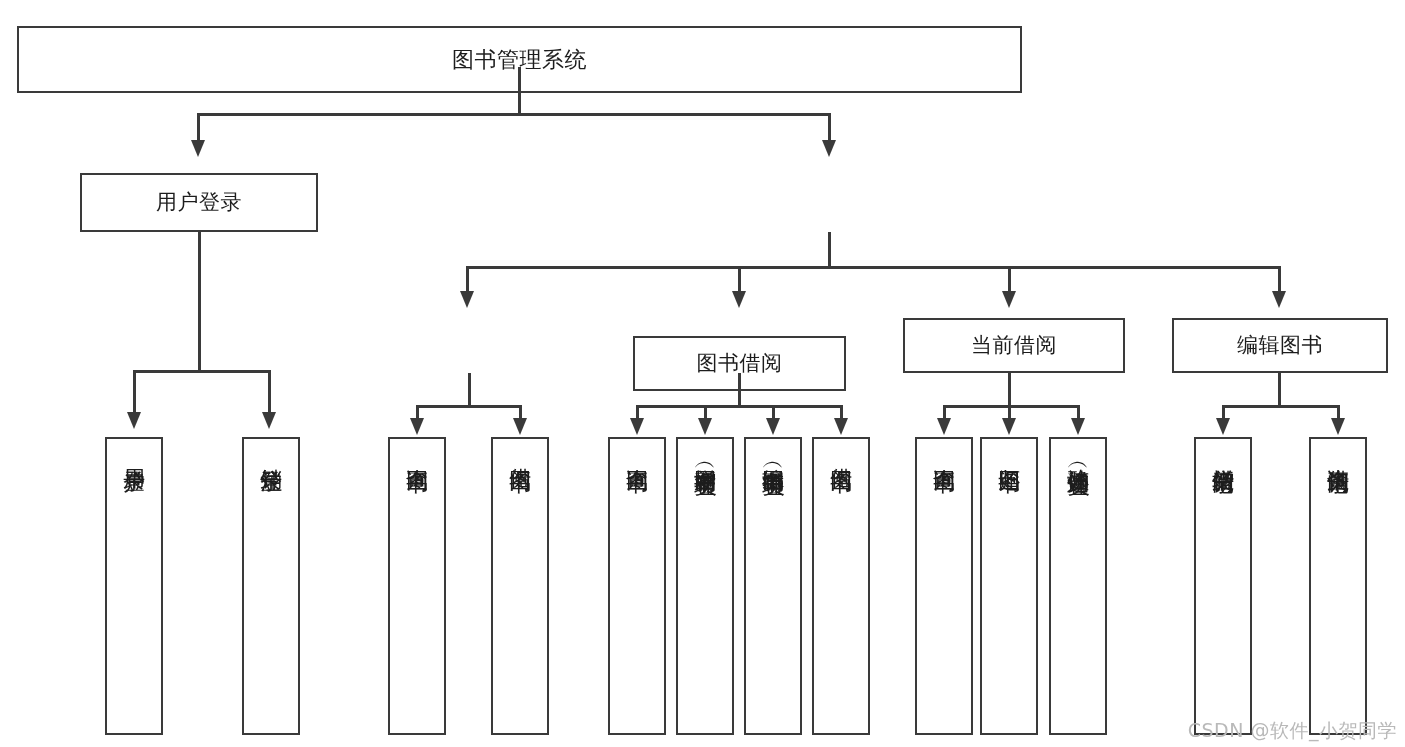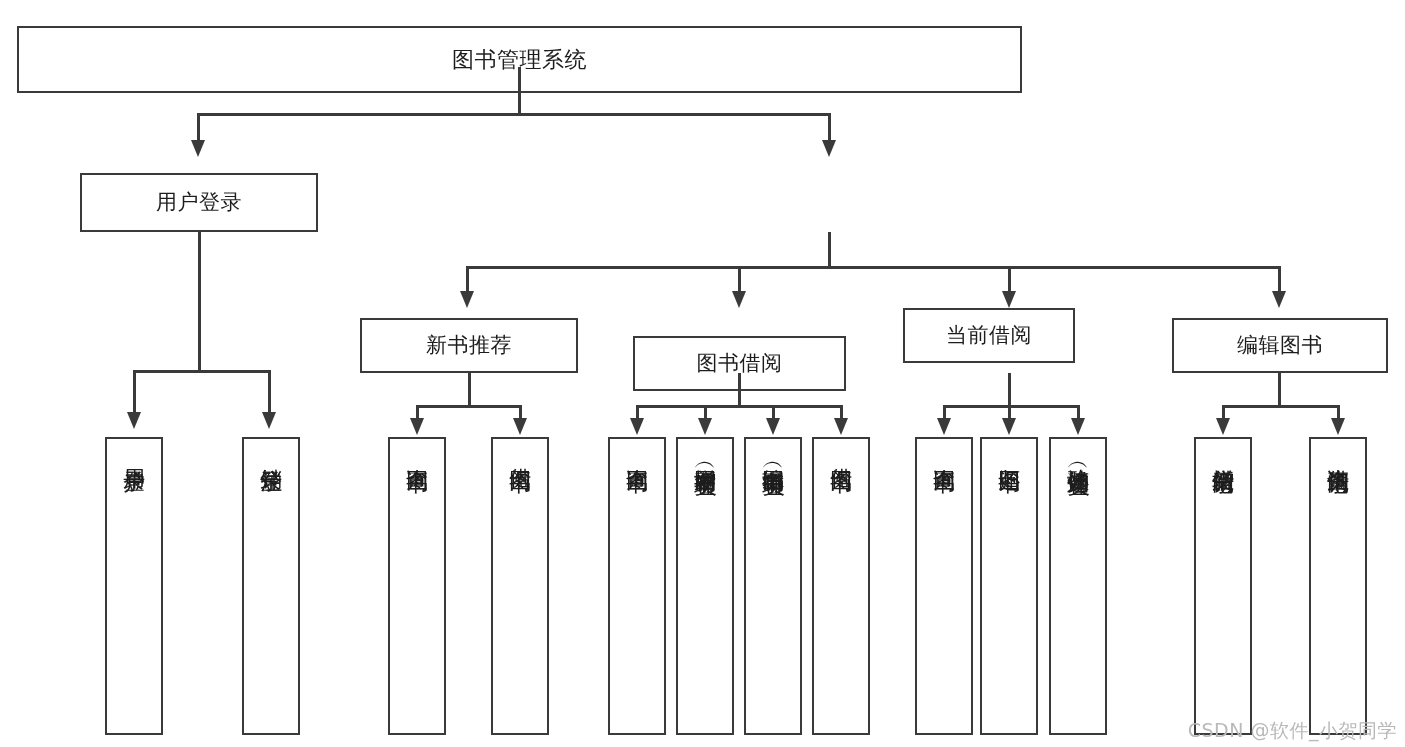--- a/index.html
+++ b/index.html
@@ -113,27 +113,24 @@
   <div class="seg hseg" style="left:466px;top:266px;width:814px;height:2.6px;"></div>
   <div class="seg vseg" style="left:466px;top:266px;width:2.6px;height:28px;"></div>
   <div class="arrow" style="left:460px;top:291px;"></div>
   <div class="seg vseg" style="left:738px;top:266px;width:2.6px;height:28px;"></div>
   <div class="arrow" style="left:732px;top:291px;"></div>
   <div class="seg vseg" style="left:1008px;top:266px;width:2.6px;height:28px;"></div>
   <div class="arrow" style="left:1002px;top:291px;"></div>
   <div class="seg vseg" style="left:1278px;top:266px;width:2.6px;height:28px;"></div>
   <div class="arrow" style="left:1272px;top:291px;"></div>
 
-  <div class="node lvl3" style="left:360px;top:318px;width:218px;height:55px;">
-    <span class="lbl">新书推荐</span>
-  </div>
   <div class="node lvl3" style="left:633px;top:336px;width:213px;height:55px;">
     <span class="lbl">图书借阅</span>
   </div>
-  <div class="node lvl3" style="left:903px;top:308px;width:172px;height:55px;">
+  <div class="node lvl3" style="left:903px;top:318px;width:222px;height:55px;">
     <span class="lbl">当前借阅</span>
   </div>
   <div class="node lvl3" style="left:1172px;top:318px;width:216px;height:55px;">
     <span class="lbl">编辑图书</span>
   </div>
 
   <div class="seg vseg" style="left:468px;top:373px;width:2.6px;height:34px;"></div>
   <div class="seg hseg" style="left:416px;top:405px;width:106px;height:2.6px;"></div>
   <div class="seg vseg" style="left:416px;top:405px;width:2.6px;height:16px;"></div>
   <div class="arrow" style="left:410px;top:418px;"></div>

